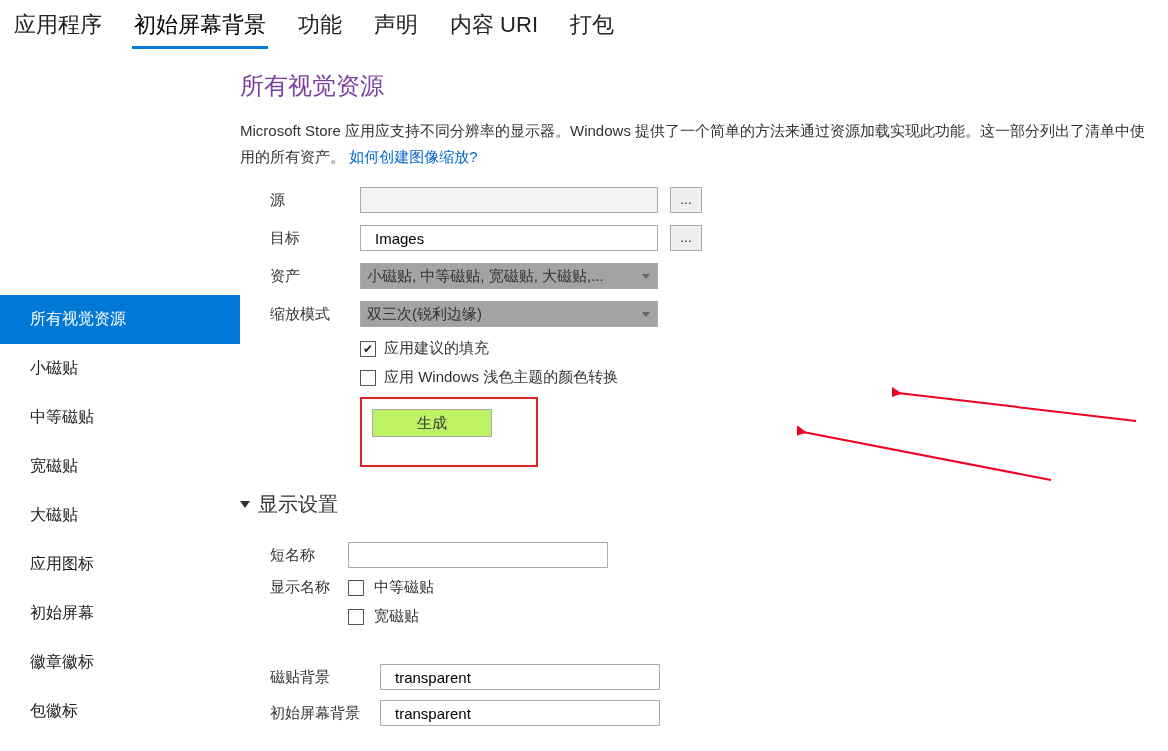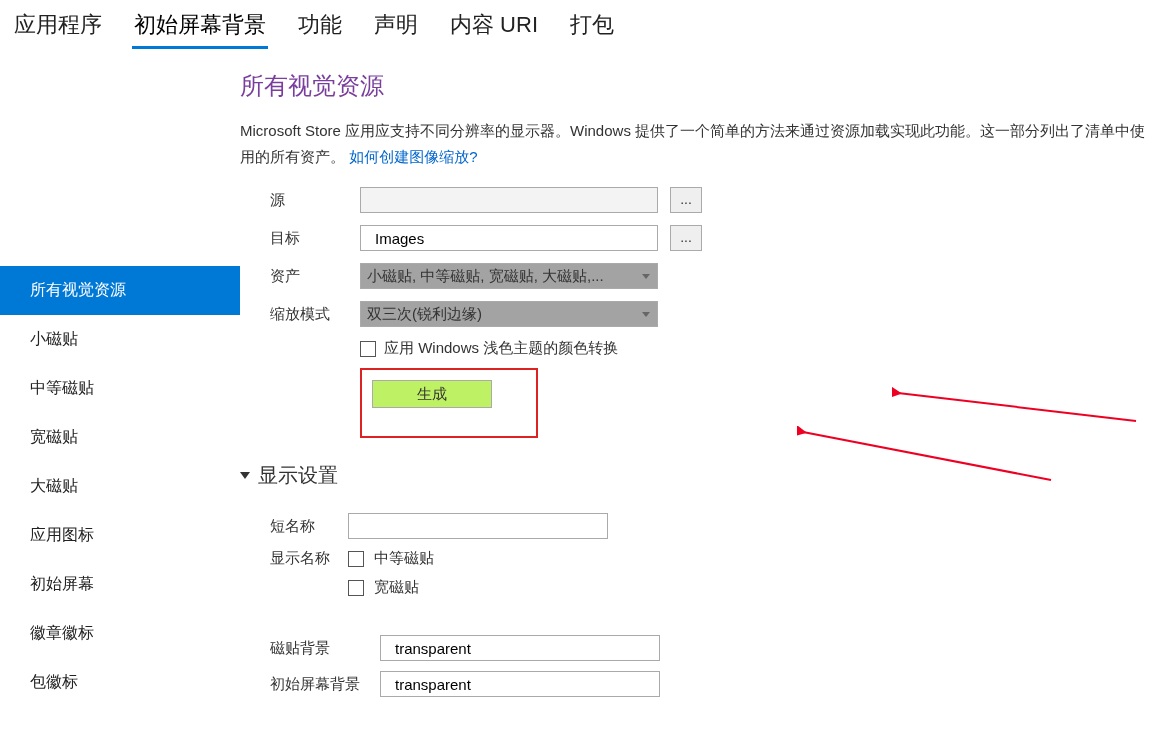--- a/index.html
+++ b/index.html
@@ -247,20 +247,24 @@
         </div>
         <div class="form-row">
           <div class="form-label">资产</div>
           <div class="select">小磁贴, 中等磁贴, 宽磁贴, 大磁贴,...</div>
         </div>
         <div class="form-row">
           <div class="form-label">缩放模式</div>
           <div class="select">双三次(锐利边缘)</div>
         </div>
 
+        <div class="chk-row">
+          <span class="chk checked"></span>
+          <span>应用建议的填充</span>
+        </div>
         <div class="chk-row">
           <span class="chk"></span>
           <span>应用 Windows 浅色主题的颜色转换</span>
         </div>
 
         <div class="generate-box">
           <div class="gen-btn">生成</div>
         </div>
       </div>
     </div>

